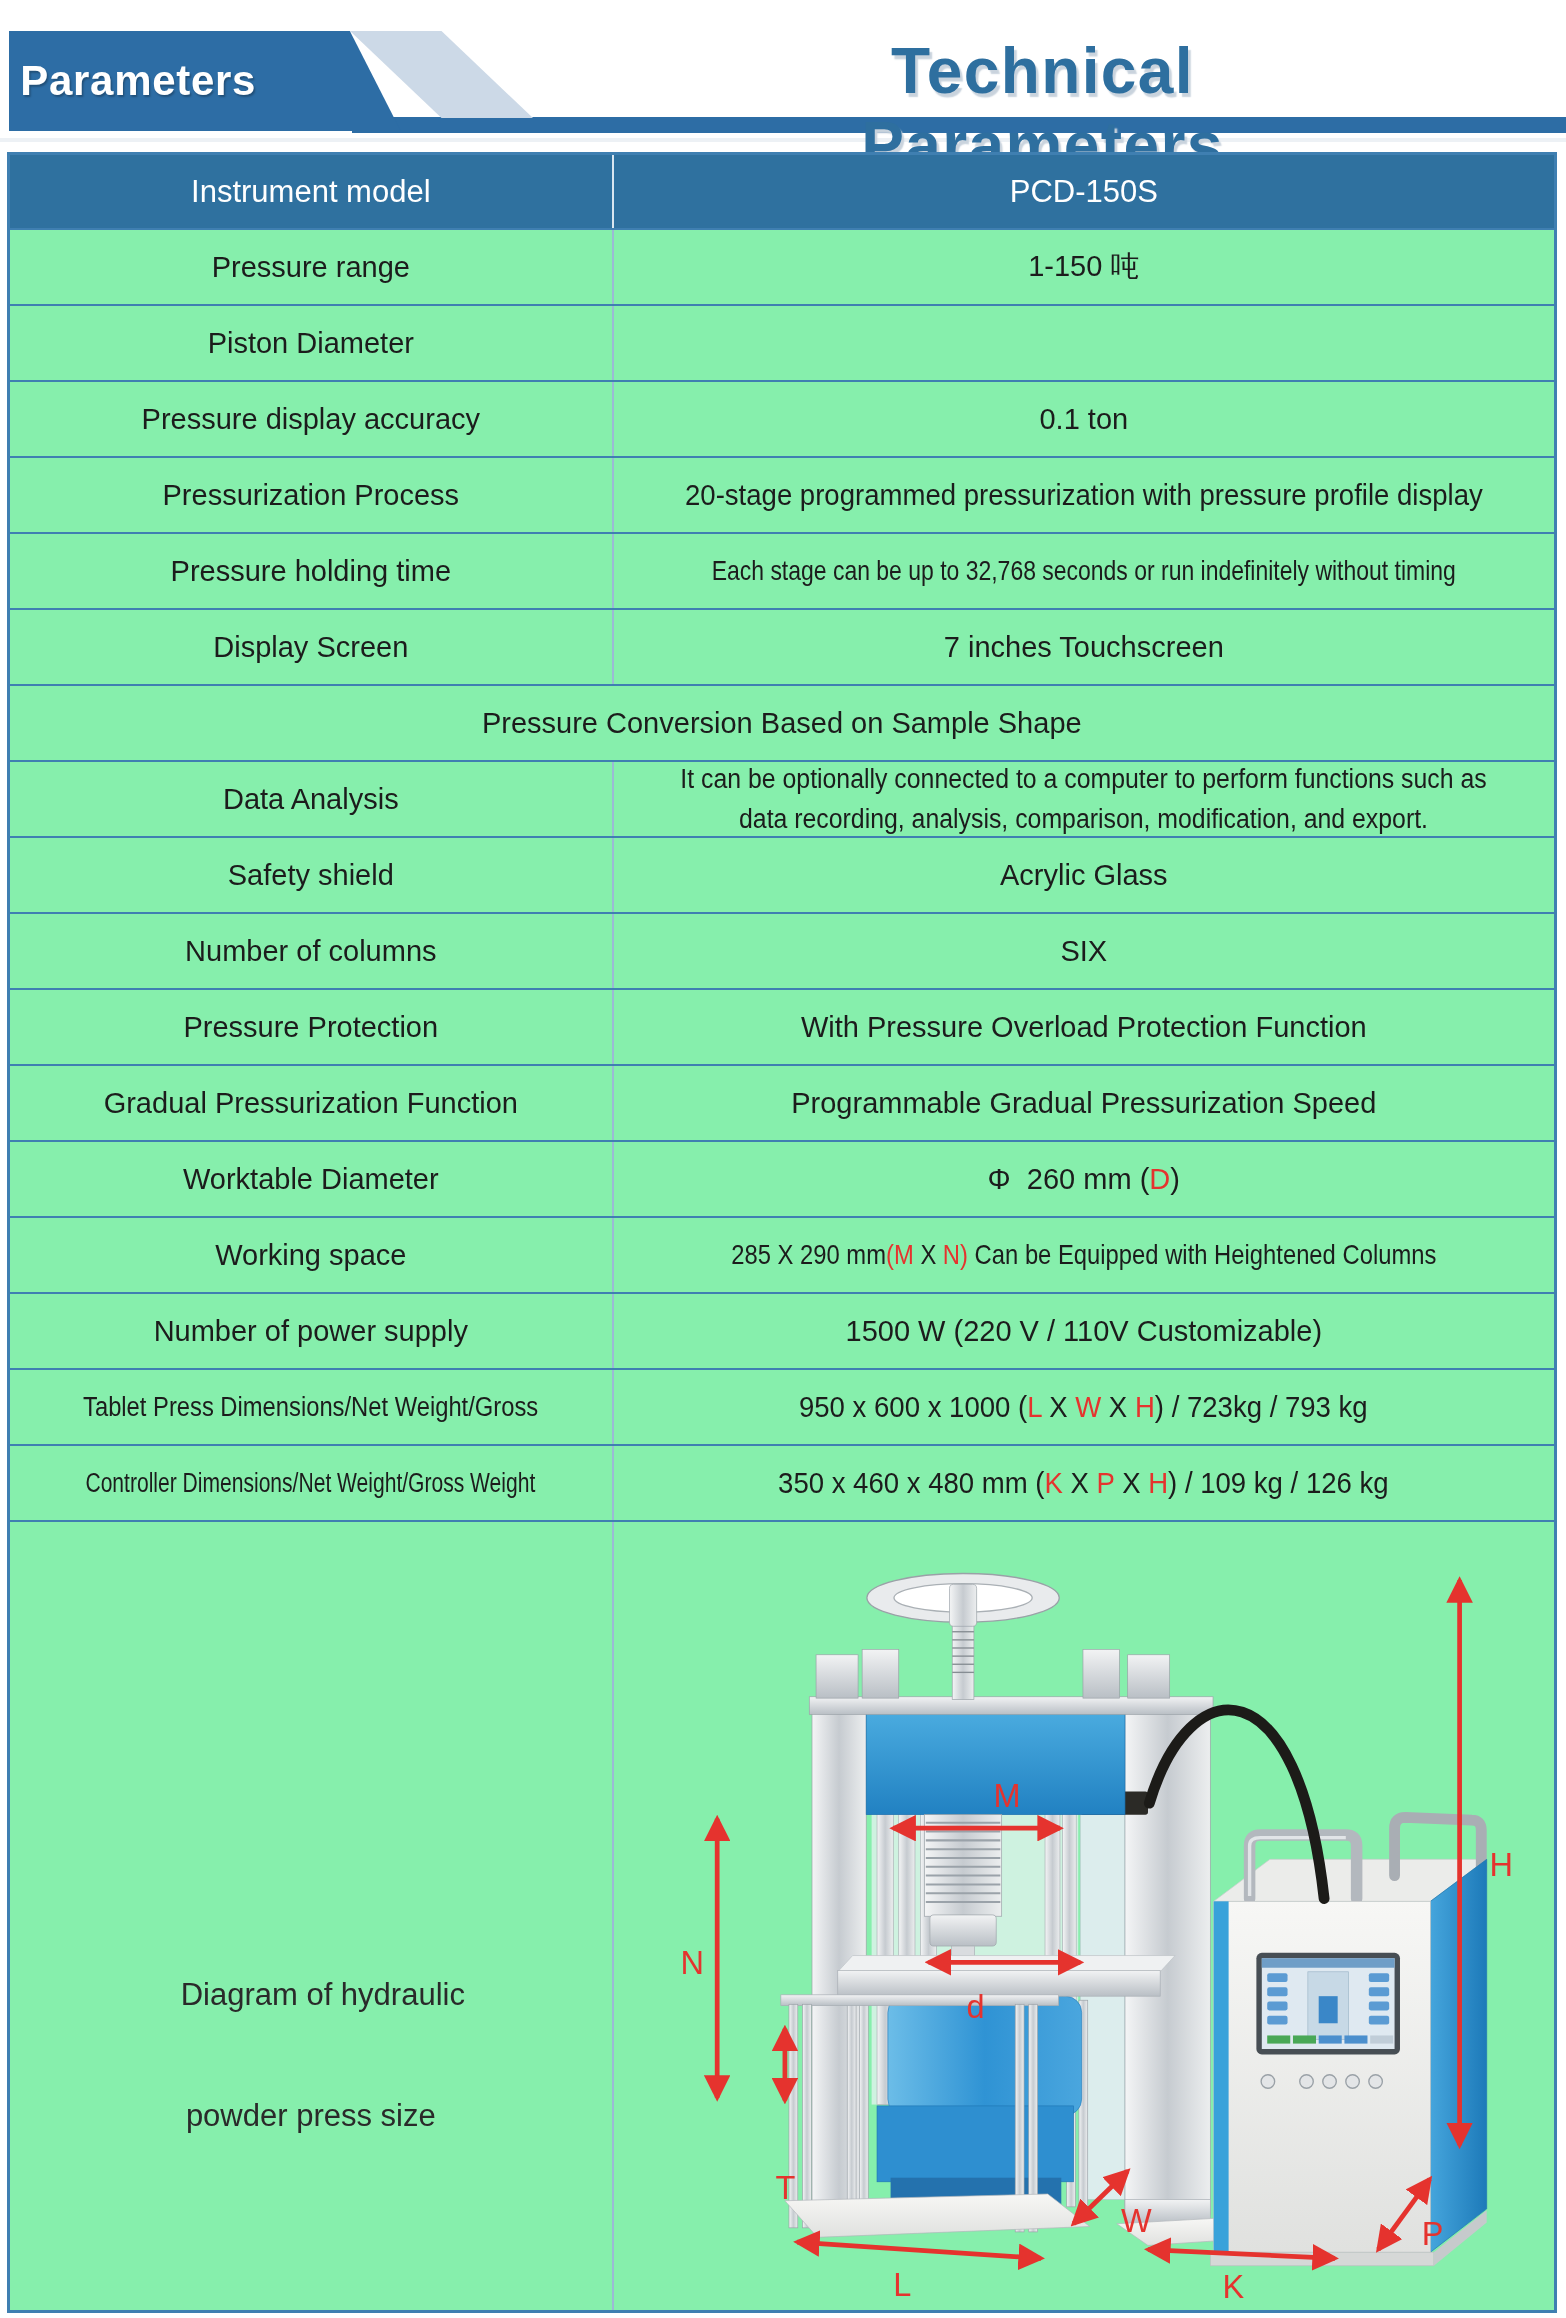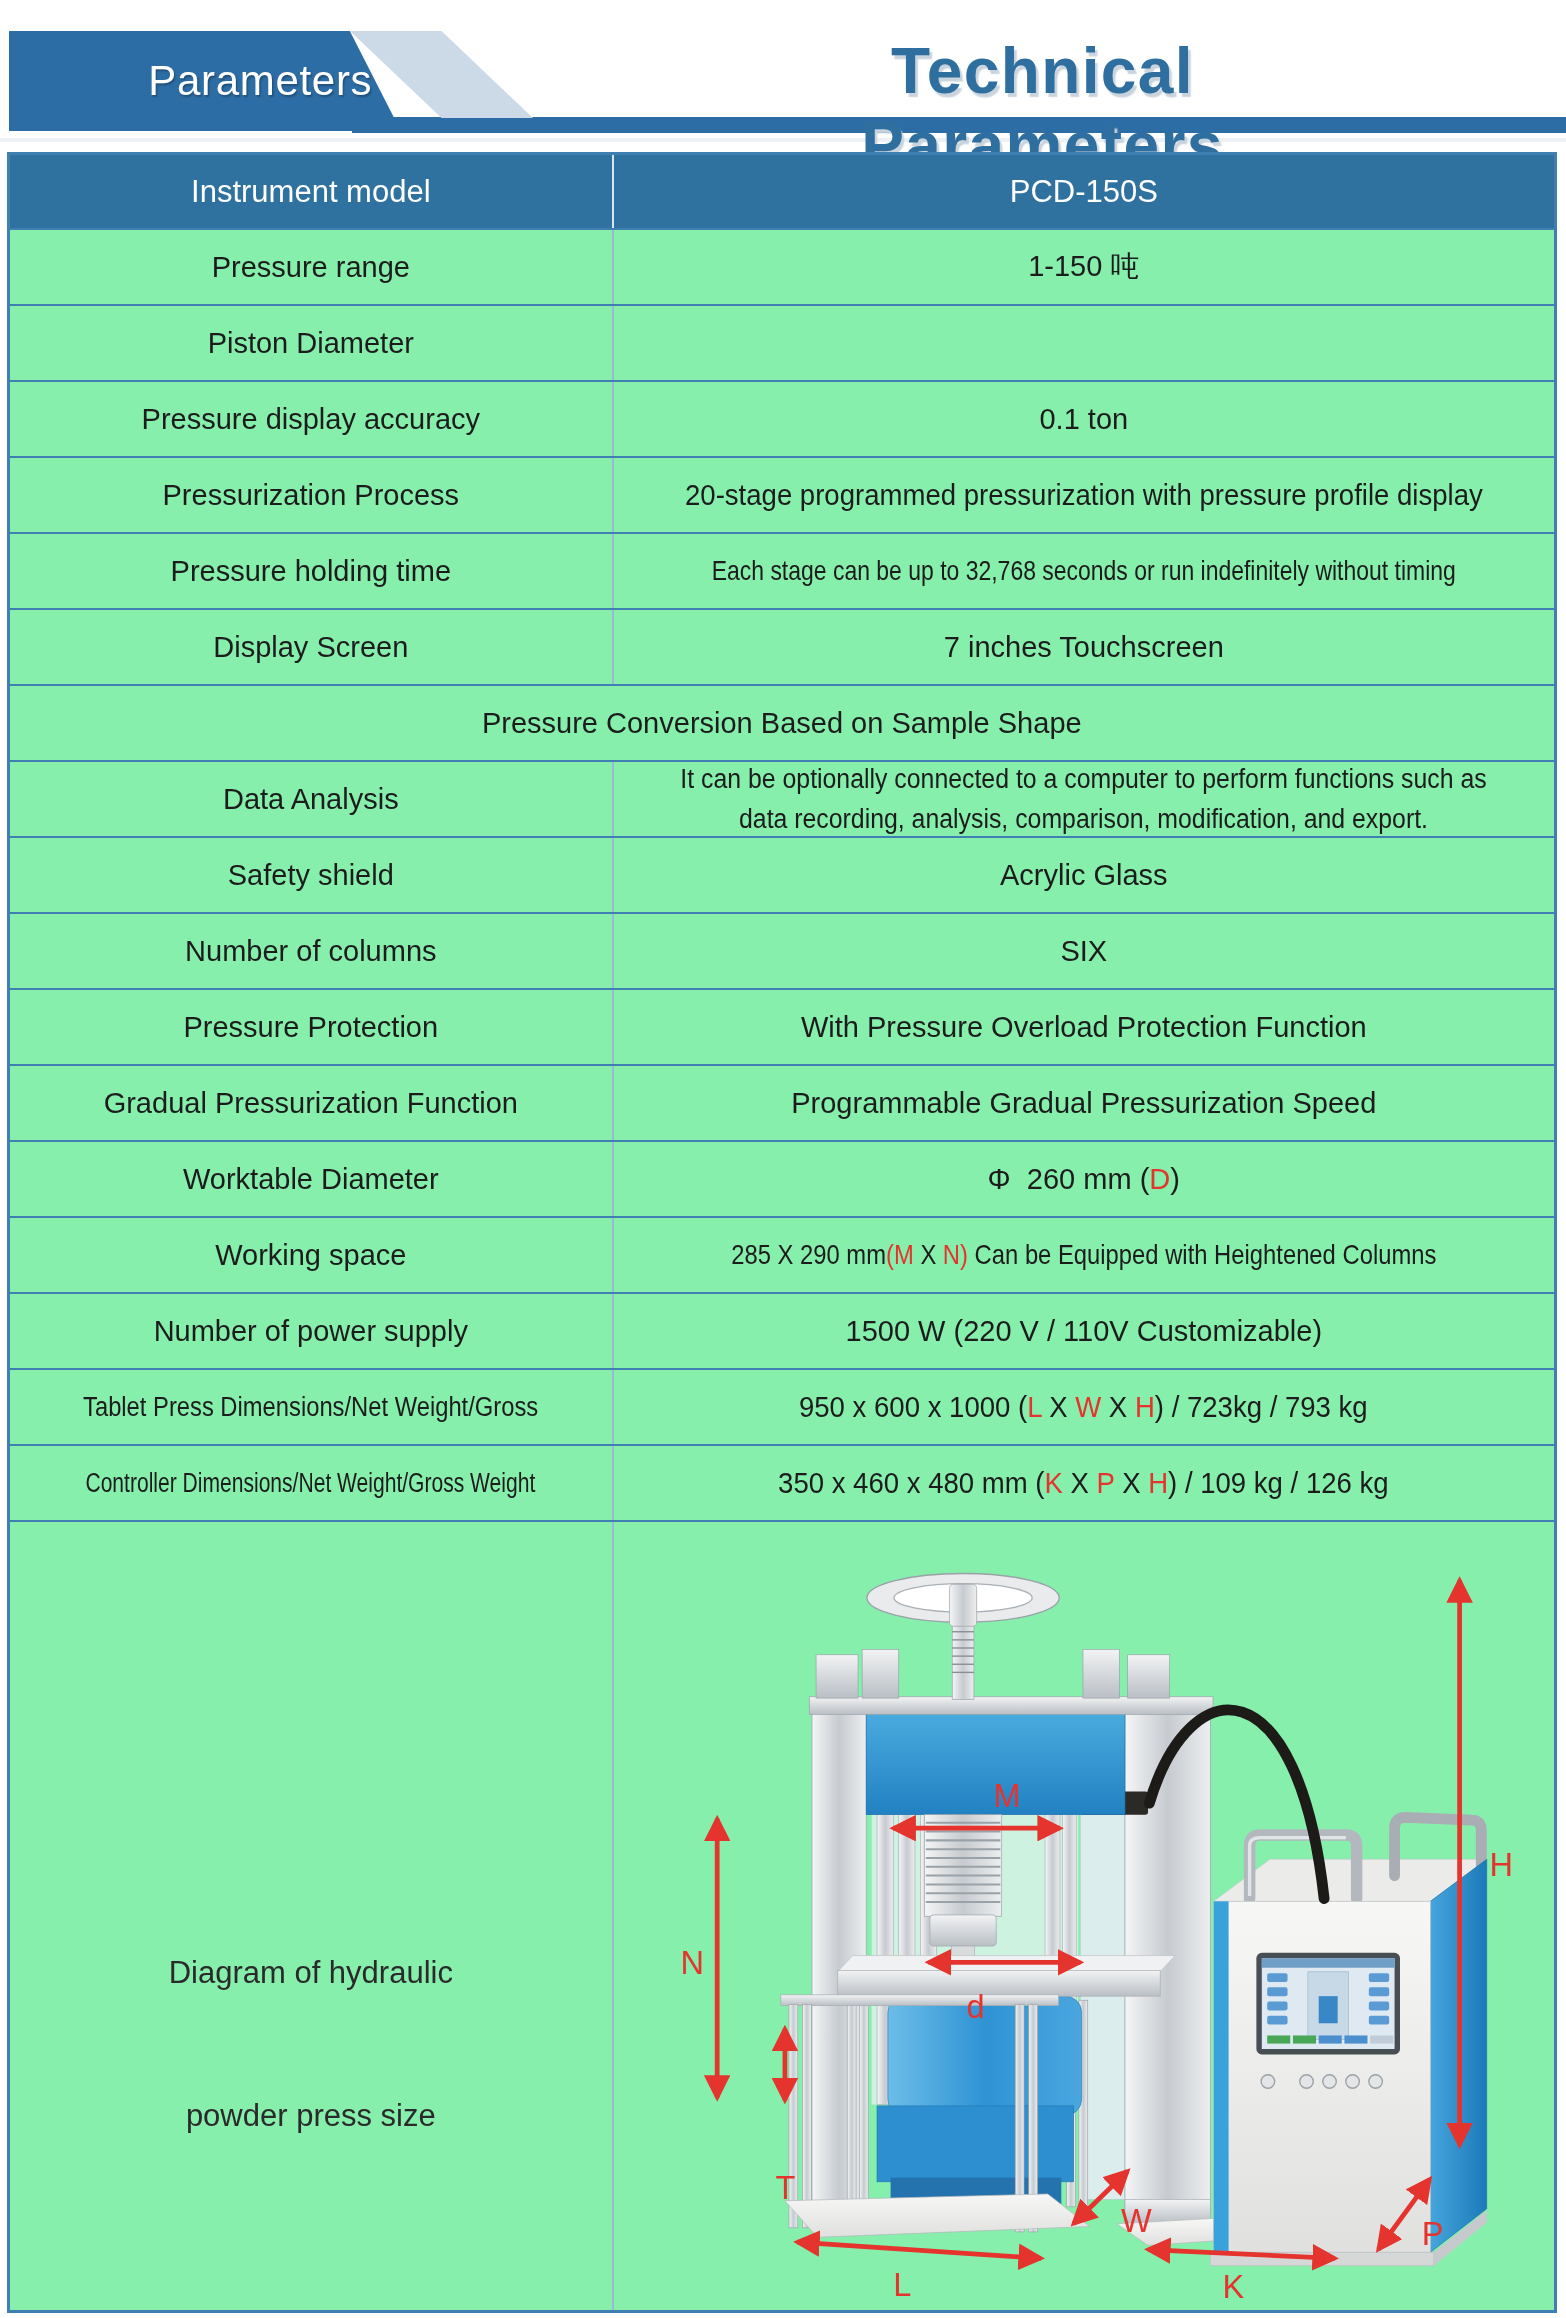--- a/index.html
+++ b/index.html
@@ -6,22 +6,22 @@
   #page{position:relative;width:1567px;height:2319px;background:#fff;overflow:hidden;
         font-family:"Liberation Sans","DejaVu Sans",sans-serif;}
 
   
   .hdr-bar{position:absolute;left:352px;top:117px;width:1215px;height:16.3px;background:#2d6da5;}
   .hdr-underline{position:absolute;left:0;top:138px;width:1567px;height:4.1px;background:#edf1f5;}
   .tab-shape{position:absolute;left:8.8px;top:31px;width:392px;height:100px;background:#2d6da5;
              clip-path:polygon(0 0,87% 0,100% 100%,0 100%);}
   .tab-light{position:absolute;left:350px;top:31px;width:183px;height:87px;background:#ccd9e7;
              clip-path:polygon(0 0,50% 0,100% 100%,50% 100%);}
-  .tab-label{position:absolute;left:20.3px;top:57px;width:352px;text-align:right;color:#fff;
-             font-size:42px;font-weight:normal;letter-spacing:0.7px;text-shadow:1.4px 2px 2px rgba(0,0,0,.28);}
+  .tab-label{position:absolute;left:20.3px;top:57px;width:352px;text-align:left;color:#fff;
+             font-size:42px;font-weight:bold;letter-spacing:0.7px;text-shadow:1.4px 2px 2px rgba(0,0,0,.28);}
   .page-title{position:absolute;left:724px;top:34px;width:637px;text-align:center;color:#2e6f9f;
               font-size:64px;font-weight:bold;letter-spacing:1.4px;text-shadow:2.7px 4.1px 1.4px #c9d3dd;}
 
   
   .tbl{position:absolute;left:6.8px;top:152px;width:1550px;height:2161px;border:3.4px solid #3f7fb1;
        box-sizing:border-box;display:flex;flex-direction:column;background:#86efac;}
   .tr{display:flex;height:76px;border-top:2.7px solid #3f7fb1;box-sizing:border-box;}
   .tr-h{height:73px;border-top:none;background:#2f719f;}
   .tr-da{height:76px;}
   .tr-diagram{flex:1;}
@@ -35,21 +35,21 @@
   .cx95{transform:scaleX(.95);transform-origin:center;}
   .cx88{transform:scaleX(.88);transform-origin:center;font-size:27px;}
   .cx85{transform:scaleX(.85);transform-origin:center;font-size:28px;}
   .cx82{transform:scaleX(.82);transform-origin:center;font-size:28px;}
   .cx78{transform:scaleX(.78);transform-origin:center;font-size:27px;}
   .two-line{width:911px;line-height:1.5;font-size:27px;transform:scaleX(.92);transform-origin:center;}
 
   
   .diag-caption{width:604px;border-right:2px solid #9bb9d4;box-sizing:border-box;position:relative;}
   .cap-line{position:absolute;left:0;width:100%;text-align:center;font-size:31px;color:#2a2a2a;}
-  .cap1{top:433px;} .cap2{top:576px;}
+  .cap1{top:455px;padding-left:12px;} .cap2{top:576px;}
   .diag-art{flex:1;position:relative;}
   .diag-art svg{position:absolute;left:0;top:0;}
 </style>
 </head>
 <body>
 
 <div id="page">
 
   <div class="hdr-bar"></div>
   <div class="hdr-underline"></div>

